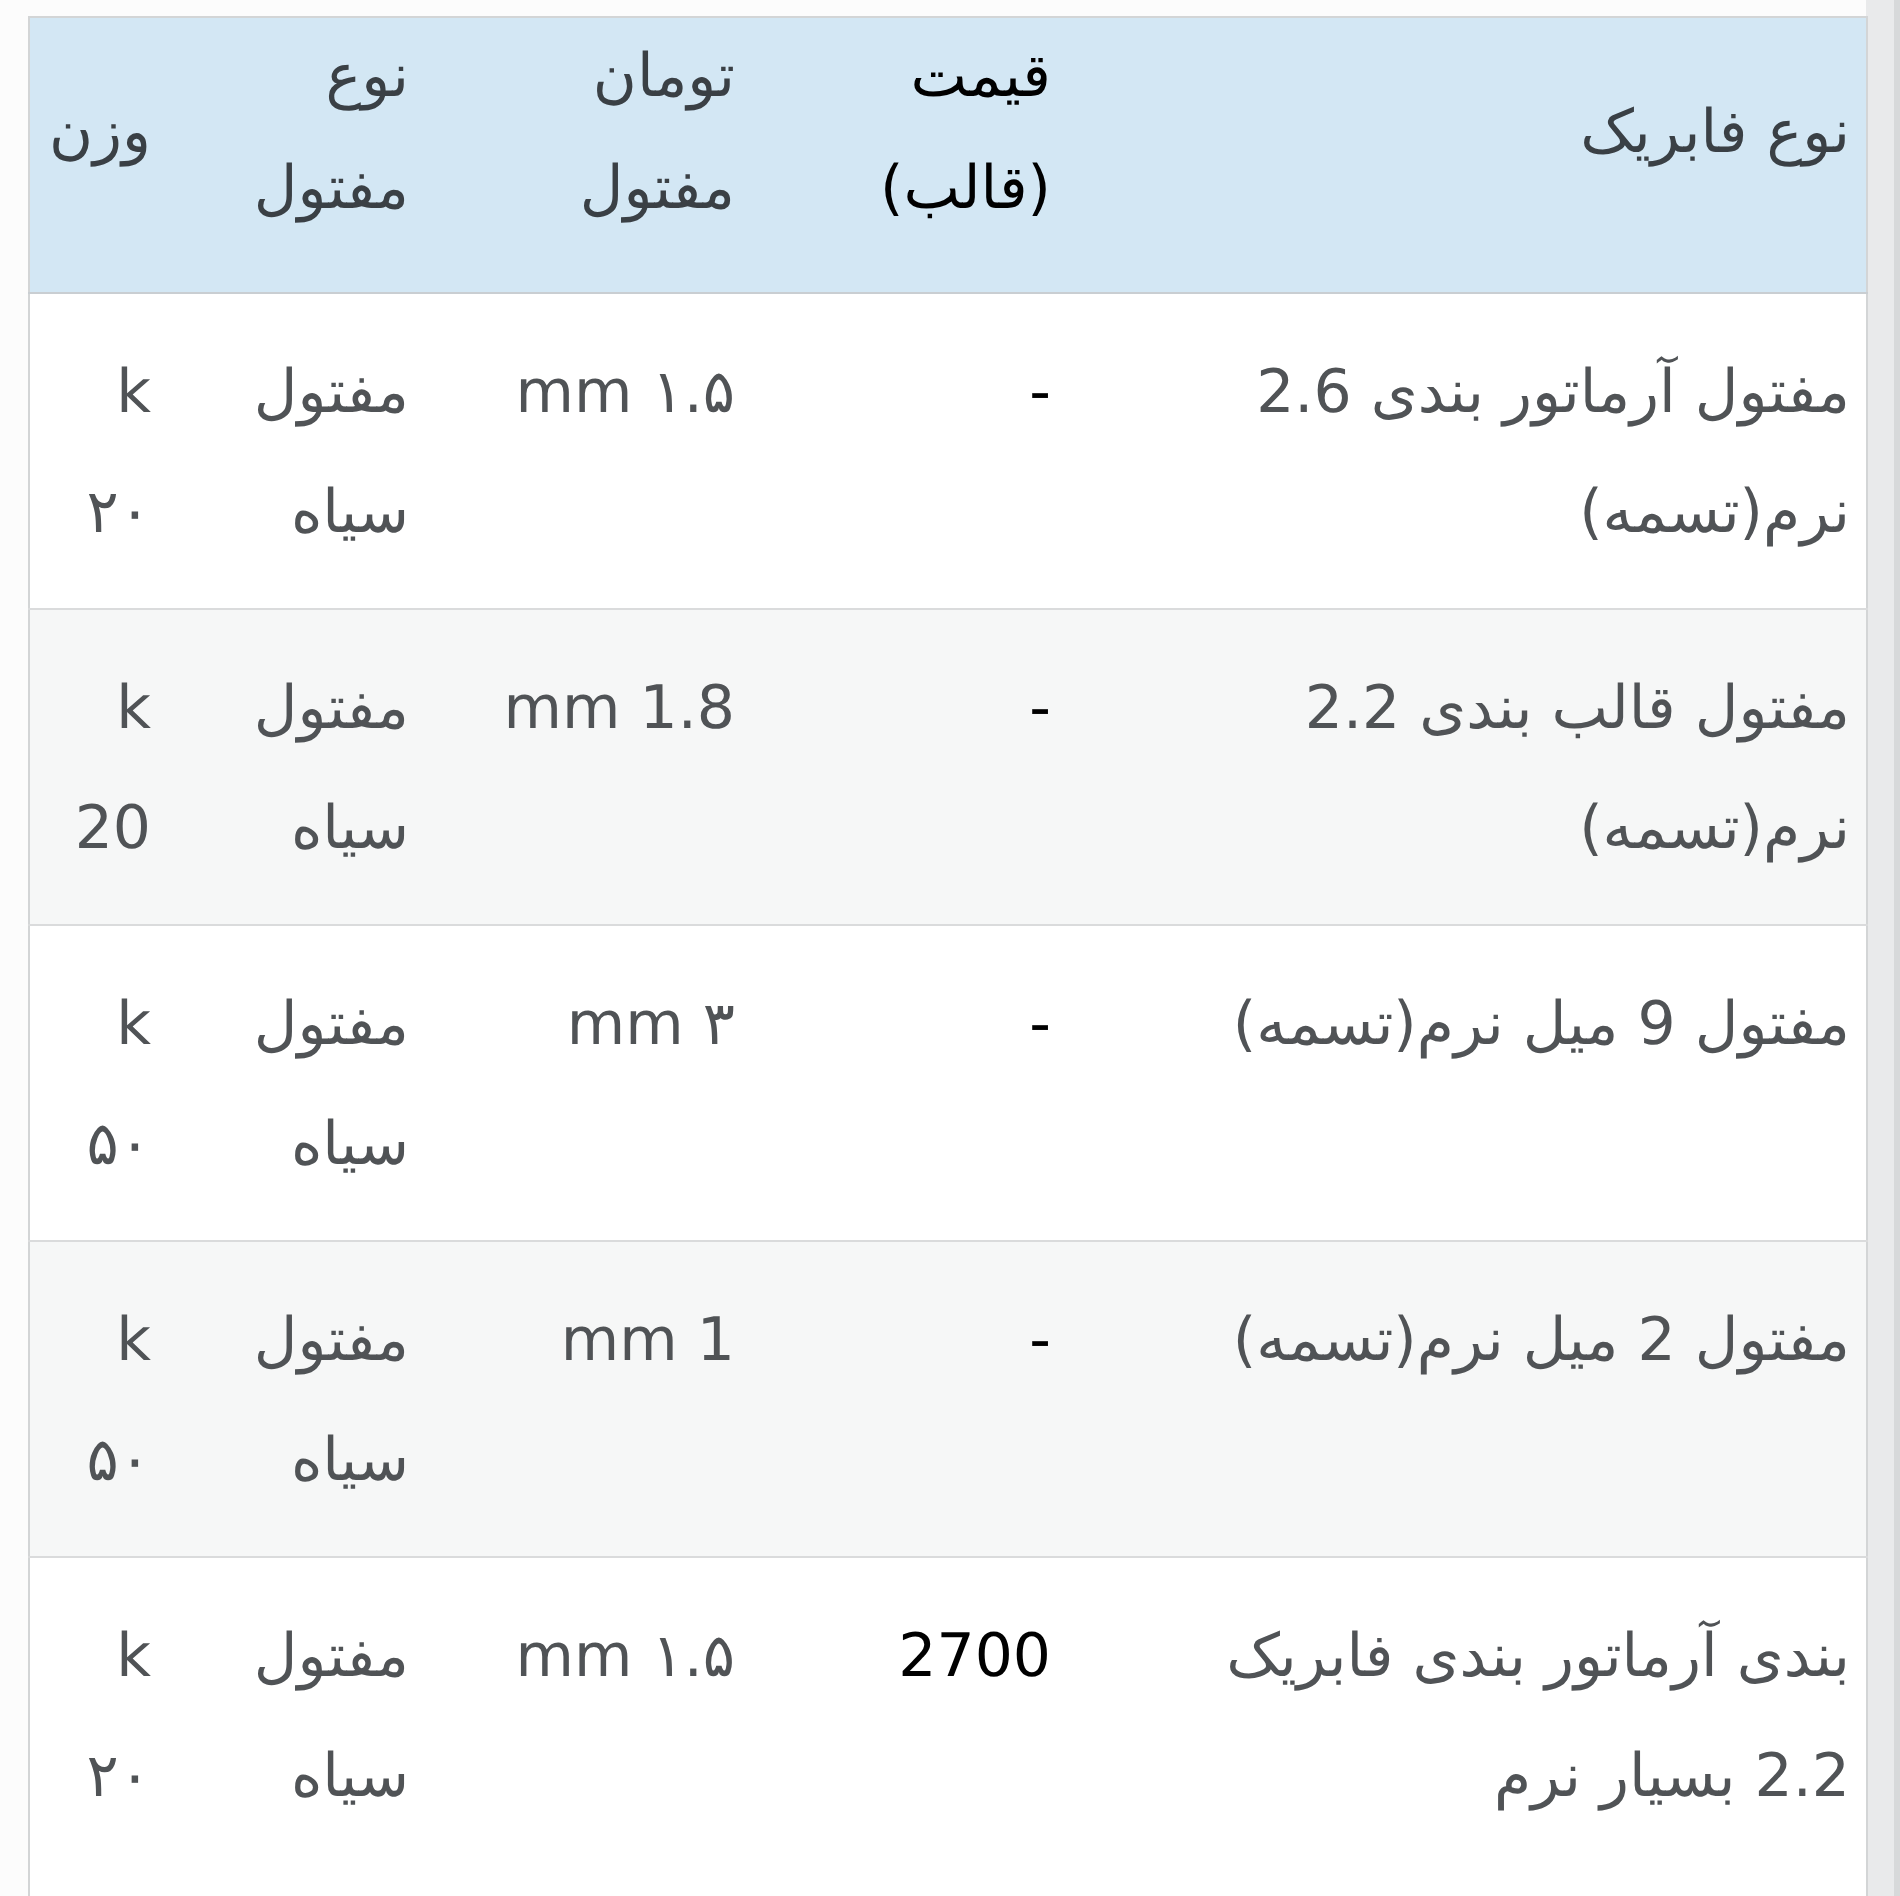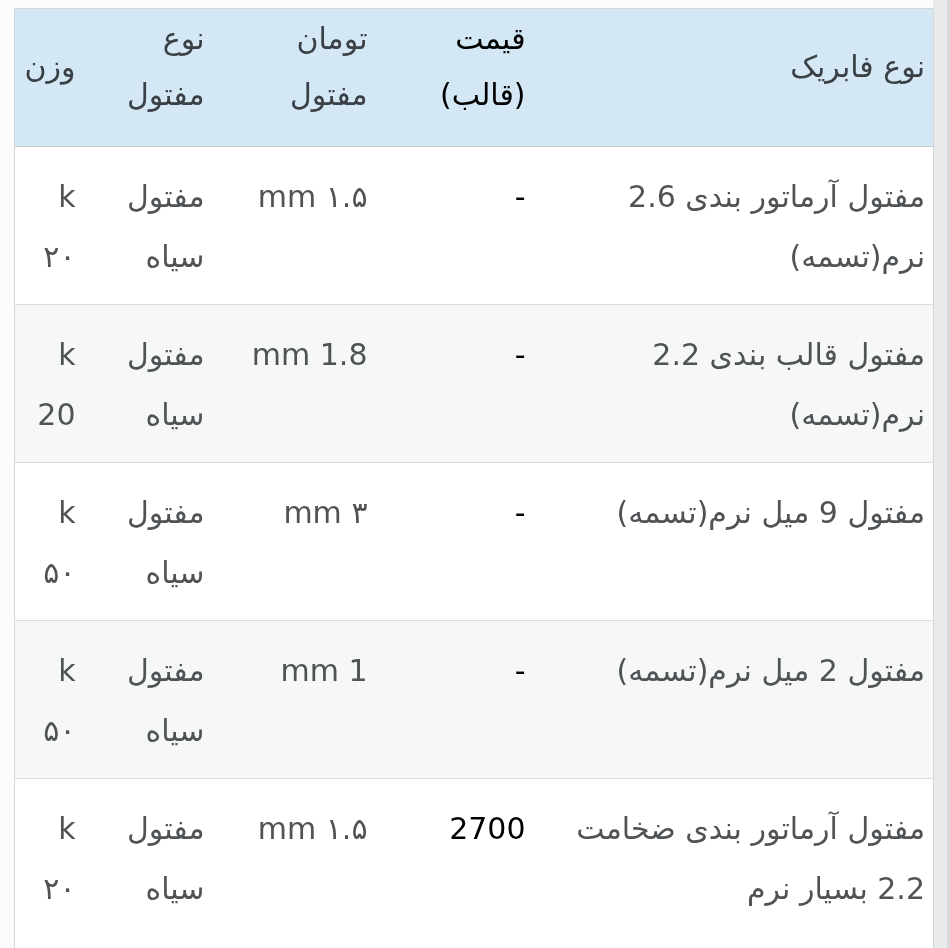--- a/index.html
+++ b/index.html
@@ -183,21 +183,21 @@
           <div class="ln">سیاه</div>
         </td>
         <td>
           <div class="ln">k</div>
           <div class="ln">۵۰</div>
         </td>
       </tr>
 
       <tr class="data-row">
         <td>
-          <div class="ln">مفتول آرماتور بندی ضخامت</div>
+          <div class="ln">بندی آرماتور بندی فابریک</div>
           <div class="ln">2.2 بسیار نرم</div>
         </td>
         <td>
           <div class="ln blue">2700</div>
         </td>
         <td>
           <div class="ln">۱.۵ mm</div>
         </td>
         <td>
           <div class="ln">مفتول</div>

